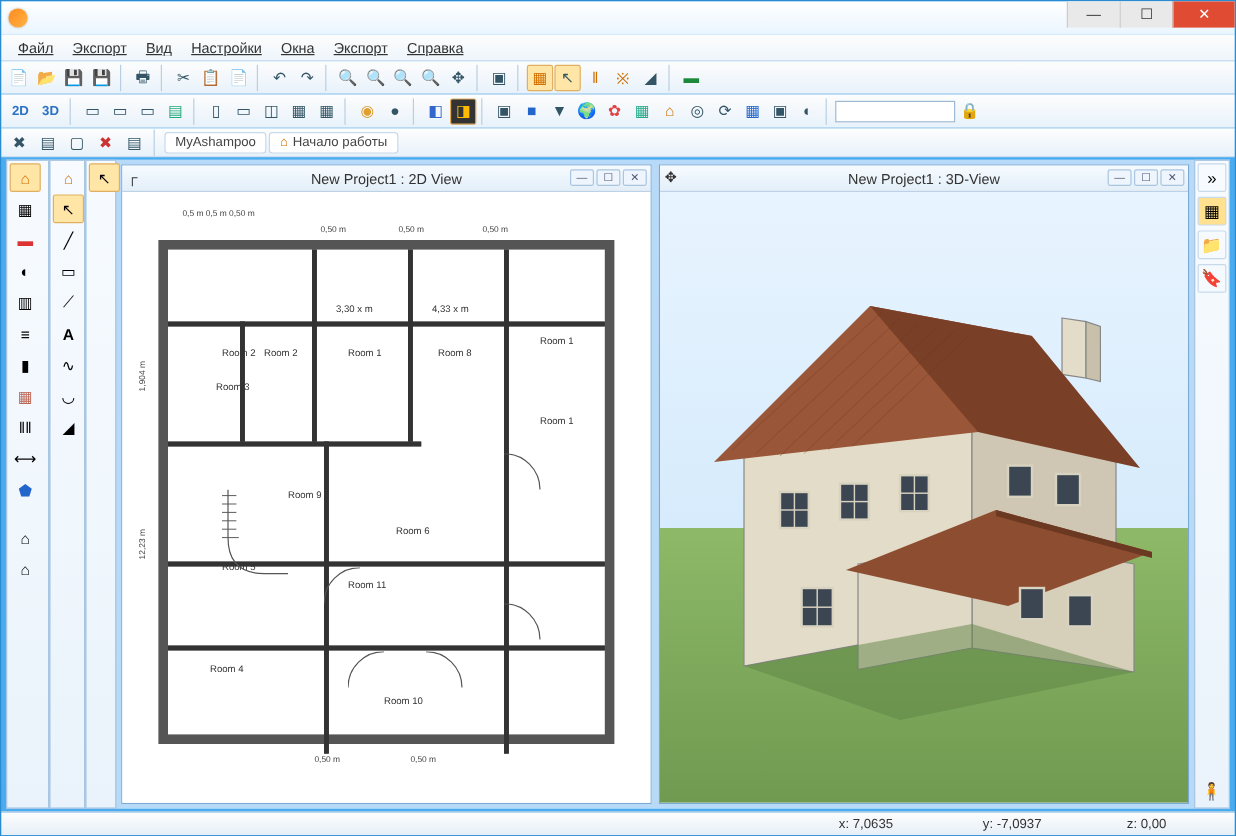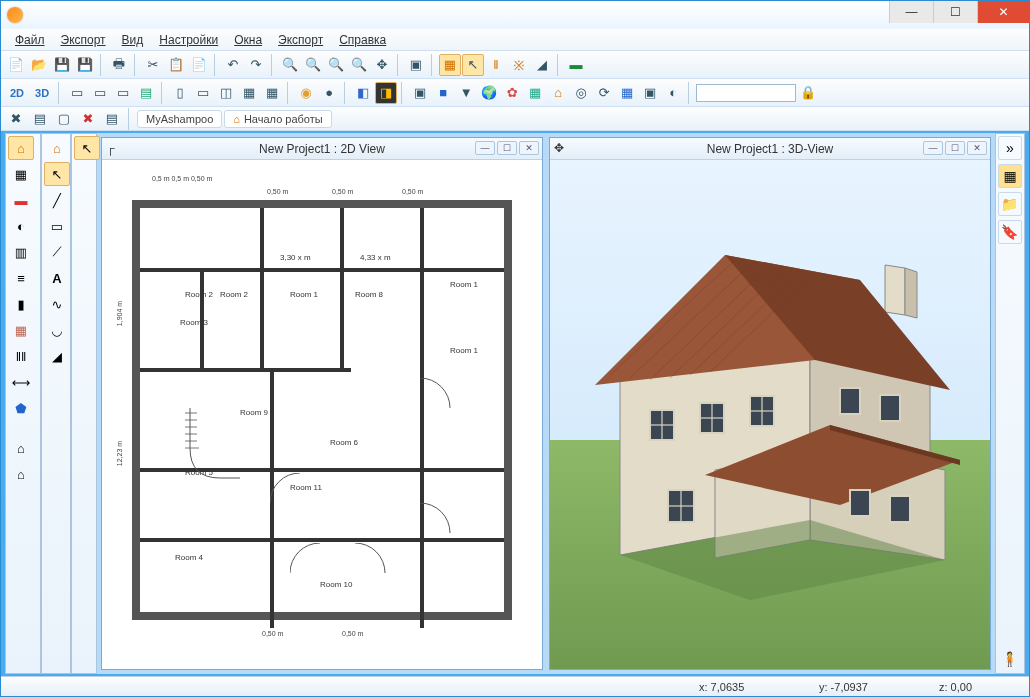--- a/index.html
+++ b/index.html
@@ -217,21 +217,21 @@
           <div class="wall" style="left:0; top:330px; width:100%; height:2px; background:#333;"></div>
           <div class="wall" style="left:120px; top:0; width:2px; height:160px; background:#333;"></div>
           <div class="wall" style="left:200px; top:0; width:2px; height:160px; background:#333;"></div>
           <div class="wall" style="left:280px; top:0; width:2px; height:420px; background:#333;"></div>
           <div class="wall" style="left:130px; top:160px; width:2px; height:260px; background:#333;"></div>
           <div class="wall" style="left:60px; top:60px; width:2px; height:100px; background:#333;"></div>
 
           <div class="roomlbl" style="left:45px; top:82px;">Room 2</div>
           <div class="roomlbl" style="left:80px; top:82px;">Room 2</div>
           <div class="roomlbl" style="left:150px; top:82px;">Room 1</div>
-          <div class="roomlbl" style="left:215px; top:82px;text-align:center;">Room 8</div>
+          <div class="roomlbl" style="left:225px; top:82px;text-align:center;">Room 8</div>
           <div class="roomlbl" style="left:310px; top:72px;">Room 1</div>
           <div class="roomlbl" style="left:40px; top:110px;">Room 3</div>
           <div class="roomlbl" style="left:310px; top:138px;">Room 1</div>
           <div class="roomlbl" style="left:100px; top:200px;">Room 9</div>
           <div class="roomlbl" style="left:190px; top:230px;">Room 6</div>
           <div class="roomlbl" style="left:45px; top:260px;">Room 5</div>
           <div class="roomlbl" style="left:150px; top:275px;">Room 11</div>
           <div class="roomlbl" style="left:35px; top:345px;">Room 4</div>
           <div class="roomlbl" style="left:180px; top:340px;margin-top:32px;">Room 10</div>
           <div class="roomlbl" style="left:140px; top:45px;">3,30 x m</div>

